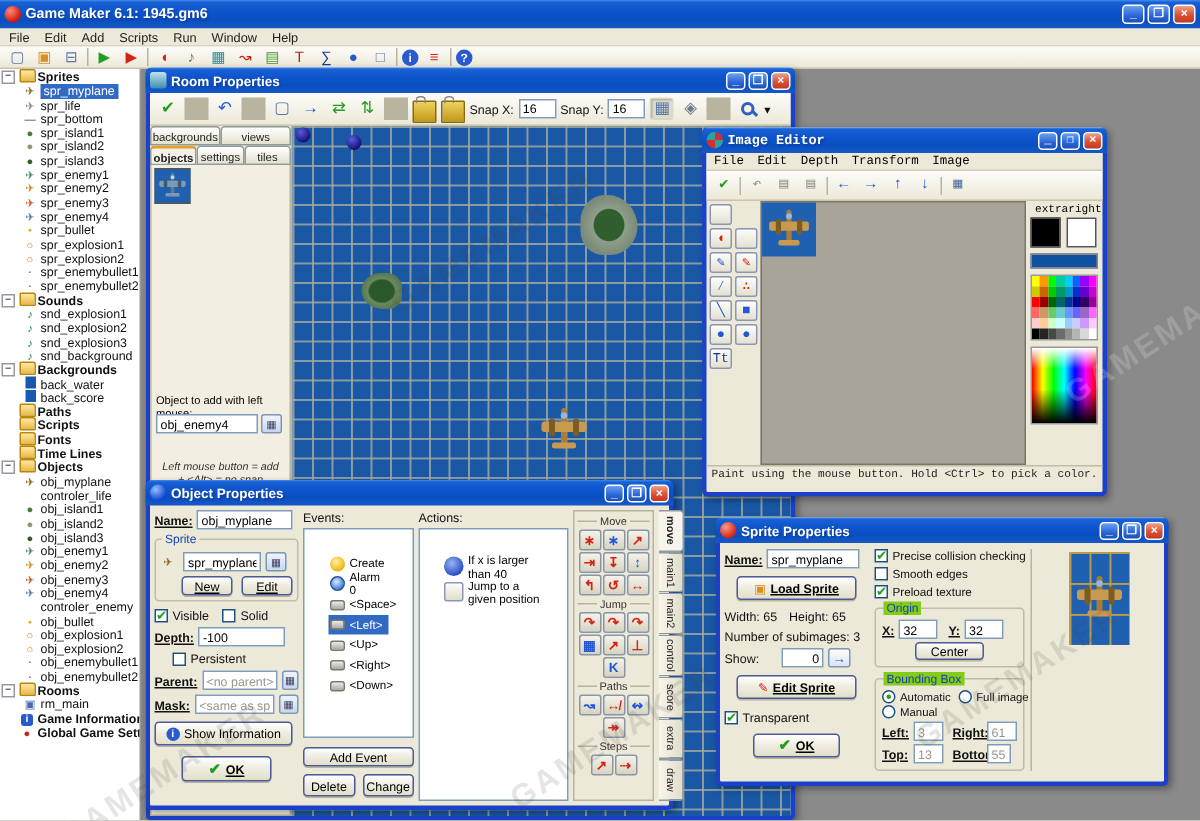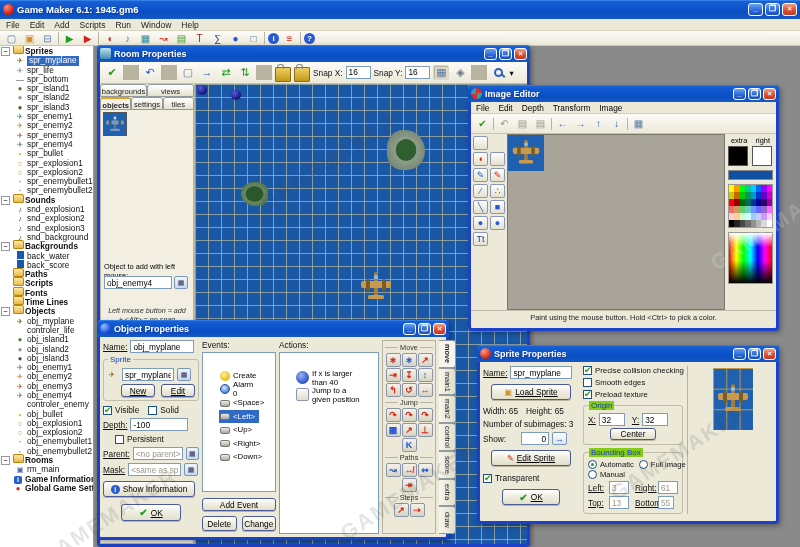--- a/index.html
+++ b/index.html
@@ -48,21 +48,21 @@
     border:1.5px solid #8a8a7a; border-bottom:none; border-radius:3px 3px 0 0; }
   .mag { width:9px; height:9px; border:2px solid #3060c0; border-radius:50%; position:relative; }
   .mag::after { content:""; position:absolute; right:-3px; bottom:-3px; width:2px; height:5px;
     background:#3060c0; transform:rotate(-45deg); }
 
   .workarea { position:absolute; top:46px; left:0; right:0; bottom:0; display:flex; }
   .sidebar { width:94px; background:#fff; border-right:1px solid #9a96a0; overflow:hidden; padding-top:1px; }
   .mdi { flex:1; background:#8a8a8a; }
 
   
-  .tree-row { display:flex; align-items:flex-end; height:9.3px; line-height:9.3px; font-size:8.3px;
+  .tree-row { display:flex; align-items:center; height:9.3px; line-height:9.3px; font-size:8.3px;
     padding-left:13px; white-space:nowrap; position:relative; color:#111; }
   .tree-row.folder { font-weight:bold; padding-left:13px; }
   .tree-row.folder.exp::before { content:"–"; position:absolute; left:1px; top:0; width:7px; height:7px;
     border:1px solid #9a96a0; background:#fff; font-size:7px; line-height:5px; text-align:center; color:#444; }
   .tree-row.child { padding-left:15px; }
   .tree-row.sel .tlabel { background:#316AC5; color:#fff; padding:0 2px; }
   .tico { width:10px; flex:none; font-size:7.5px; text-align:center; margin-right:2px; }
   .tico.folder::before { content:""; display:inline-block; width:9px; height:7px;
     background:linear-gradient(#ffe9a0,#e8b84a); border:1px solid #b8860b; border-radius:1px 2px 1px 1px; }
   .tico.plane::before   { content:"✈"; color:#8a6420; }
@@ -214,21 +214,21 @@
   .arrow-btn { width:15px; height:13px; border:1px solid #7a96b8; border-radius:2px;
     background:linear-gradient(#fdfdfa,#dce4f0); color:#2257d8; font-size:9px; display:inline-flex;
     align-items:center; justify-content:center; }
 
   .wm-layer { position:absolute; inset:0; pointer-events:none; z-index:60; }
   .wm { position:absolute; font-size:21px; font-weight:bold; letter-spacing:2px;
     color:rgba(240,240,240,.20); transform:rotate(-33deg); white-space:nowrap; }
   .wm.dark { color:rgba(70,70,70,.14); }
 
   .ok-check { color:#1f9e1f; font-size:10px; font-weight:bold; }
-  .u { text-decoration:underline; }
+  .u { text-decoration:underline;font-weight:bold; }
 </style>
 </head>
 <body>
 
 <div class="screen">
 
   <div class="titlebar">
     <span class="appico"></span>
     <span class="ttext">Game Maker 6.1: 1945.gm6</span>
     <span class="winbtns">
@@ -842,21 +842,21 @@
           <span class="vtab">main1</span>
           <span class="vtab">main2</span>
           <span class="vtab">control</span>
           <span class="vtab">score</span>
           <span class="vtab">extra</span>
           <span class="vtab">draw</span>
         </div>
     </div>
   </div>
 
-  <div class="win" style="left:468px; top:85px; width:311px; height:246px; z-index:30;">
+  <div class="win" style="left:468px; top:85px; width:270px; height:246px; z-index:30;font-family:Liberation Mono, monospace;">
     <div class="titlebar">
       <span class="appico ie-ico"></span>
       <span class="ttext">Image Editor</span>
       <span class="winbtns">
         <span class="wb">_</span>
         <span class="wb">❐</span>
         <span class="wb close">×</span>
       </span>
     </div>
     <div class="ie-menubar">

